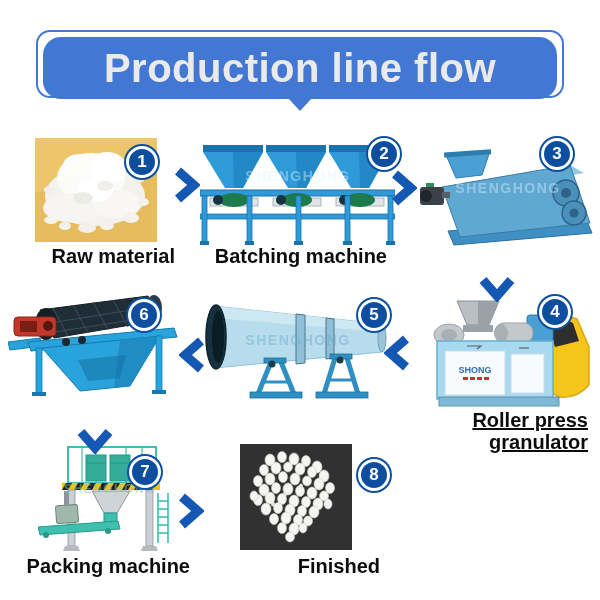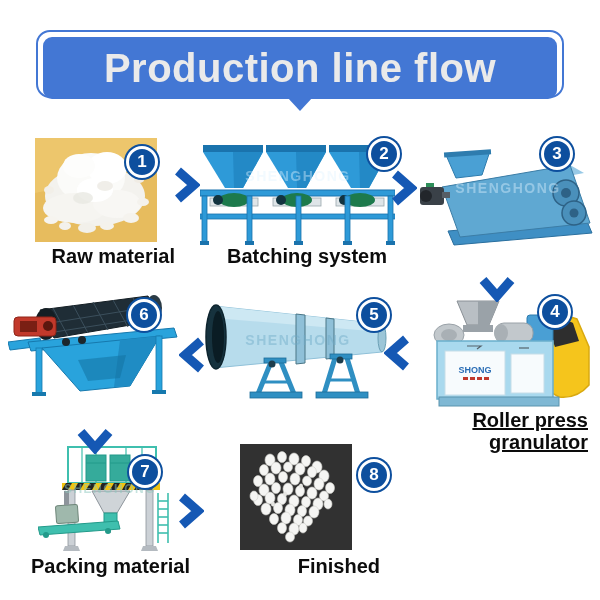--- a/index.html
+++ b/index.html
@@ -3,21 +3,21 @@
 <meta charset="utf-8">
 <style>
   html,body{margin:0;padding:0;background:#fff;}
   .canvas{position:relative;width:600px;height:600px;background:#ffffff;
           font-family:"Liberation Sans",sans-serif;overflow:hidden;}
   .abs{position:absolute;}
   
   .banner-outline{position:absolute;left:36px;top:30px;width:524px;height:64px;
                   border:2px solid #4377d4;border-radius:14px;}
   .banner{position:absolute;left:43px;top:37px;width:514px;height:62px;background:#4377d4;
-          border-radius:9px;display:flex;align-items:center;justify-content:center;}
+          border-radius:18px;display:flex;align-items:center;justify-content:center;}
   .banner-text{color:#eaeaea;font-size:40px;font-weight:bold;letter-spacing:.5px;}
   .banner-notch{position:absolute;left:287px;top:97px;width:0;height:0;
                 border-left:13px solid transparent;border-right:13px solid transparent;
                 border-top:14px solid #4377d4;}
   
   .label{position:absolute;font-size:20px;font-weight:bold;color:#0c0c0c;
          text-align:right;line-height:1.08;}
   
   .badge{position:absolute;width:26px;height:26px;border-radius:50%;background:#0d4f9e;
          border:3px solid #ffffff;box-shadow:0 0 0 2px #0d4f9e;color:#ffffff;
@@ -350,23 +350,23 @@
   <div class="badge" style="left:126px;top:146px;">1</div>
   <div class="badge" style="left:368px;top:138px;">2</div>
   <div class="badge" style="left:541px;top:138px;">3</div>
   <div class="badge" style="left:539px;top:296px;">4</div>
   <div class="badge" style="left:358px;top:299px;">5</div>
   <div class="badge" style="left:128px;top:299px;">6</div>
   <div class="badge" style="left:129px;top:456px;">7</div>
   <div class="badge" style="left:358px;top:459px;">8</div>
 
   <div class="label" style="left:15px;top:246px;width:160px;">Raw material</div>
-  <div class="label" style="left:207px;top:246px;width:180px;">Batching system</div>
+  <div class="label" style="left:207px;top:246px;width:180px;">Batching machine</div>
   <div class="label" style="left:428px;top:410px;width:160px;text-decoration:underline;">Roller press granulator</div>
-  <div class="label" style="left:10px;top:556px;width:180px;">Packing material</div>
+  <div class="label" style="left:10px;top:556px;width:180px;">Packing machine</div>
   <div class="label" style="left:220px;top:556px;width:160px;">Finished</div>
 
   <div class="chev" style="left:172px;top:167px;">
     <svg width="28" height="36" viewBox="0 0 28 36">
         <path d="M6 4 L22 18 L6 32" fill="none" stroke="#1558b4" stroke-width="9" stroke-linejoin="miter"></path>
       </svg>
   </div>
   <div class="chev" style="left:389px;top:170px;">
     <svg width="28" height="36" viewBox="0 0 28 36">
         <path d="M6 4 L22 18 L6 32" fill="none" stroke="#1558b4" stroke-width="9" stroke-linejoin="miter"></path>

